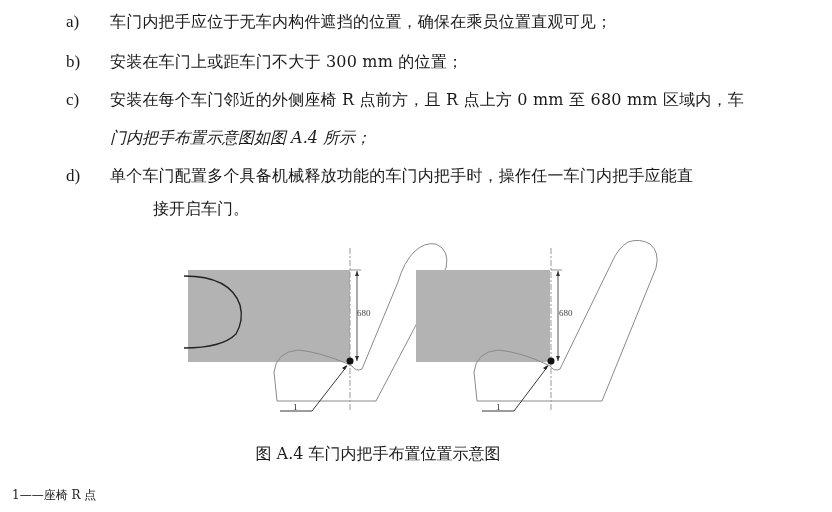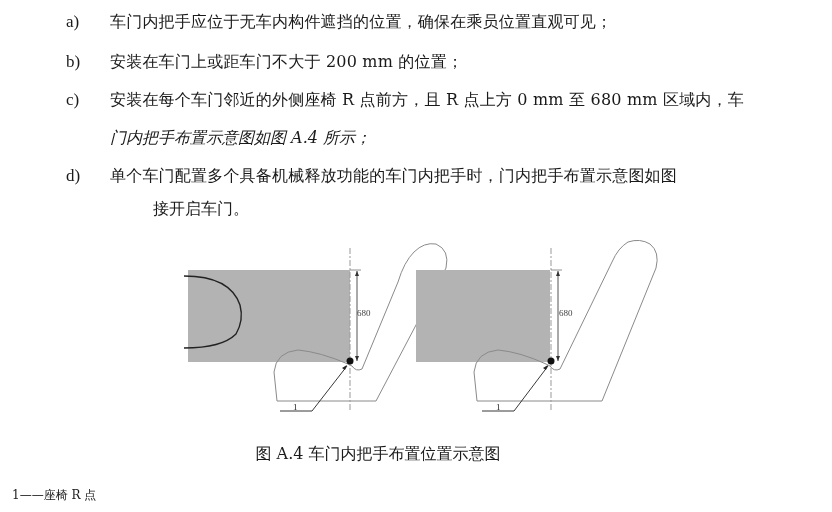--- a/index.html
+++ b/index.html
@@ -27,30 +27,30 @@
 </style>
 </head>
 <body>
 
 <div class="item" style="top:12px;">
   <span class="lbl">a)</span>
   <span class="txt">车门内把手应位于无车内构件遮挡的位置，确保在乘员位置直观可见；</span>
 </div>
 <div class="item" style="top:52px;">
   <span class="lbl">b)</span>
-  <span class="txt">安装在车门上或距车门不大于 200 mm 的位置；</span>
+  <span class="txt">安装在车门上或距车门不大于 300 mm 的位置；</span>
 </div>
 <div class="item" style="top:90px;">
   <span class="lbl">c)</span>
   <span class="txt">安装在每个车门邻近的外侧座椅 R 点前方，且 R 点上方 0 mm 至 680 mm 区域内，车</span>
 </div>
 <div class="cont" style="top:128px;font-style:italic;">门内把手布置示意图如图 A.4 所示；</div>
 <div class="item" style="top:166px;">
   <span class="lbl">d)</span>
-  <span class="txt">单个车门配置多个具备机械释放功能的车门内把手时，门内把手布置示意图如图</span>
+  <span class="txt">单个车门配置多个具备机械释放功能的车门内把手时，操作任一车门内把手应能直</span>
 </div>
 <div class="cont" style="top:199px;margin-left:43px;">接开启车门。</div>
 
 <svg class="fig" width="832" height="440" viewBox="0 0 832 440">
 
   <g>
     <rect x="188" y="270" width="162" height="92" fill="#b3b3b3"></rect>
     <path d="M184,276 Q230,276 240,305 Q244,320 236,334 Q222,348 184,348" fill="none" stroke="#222" stroke-width="1.4"></path>
 
     <path d="M277,401 L274,372 Q276,352 298,350 Q320,352 348,364 L352,366 Q356,372 362,369 L398,282 Q404,262 414,252 Q424,242 436,244 Q450,250 446,268 L376,401 Z" fill="none" stroke="#8a8a8a" stroke-width="1"></path>

